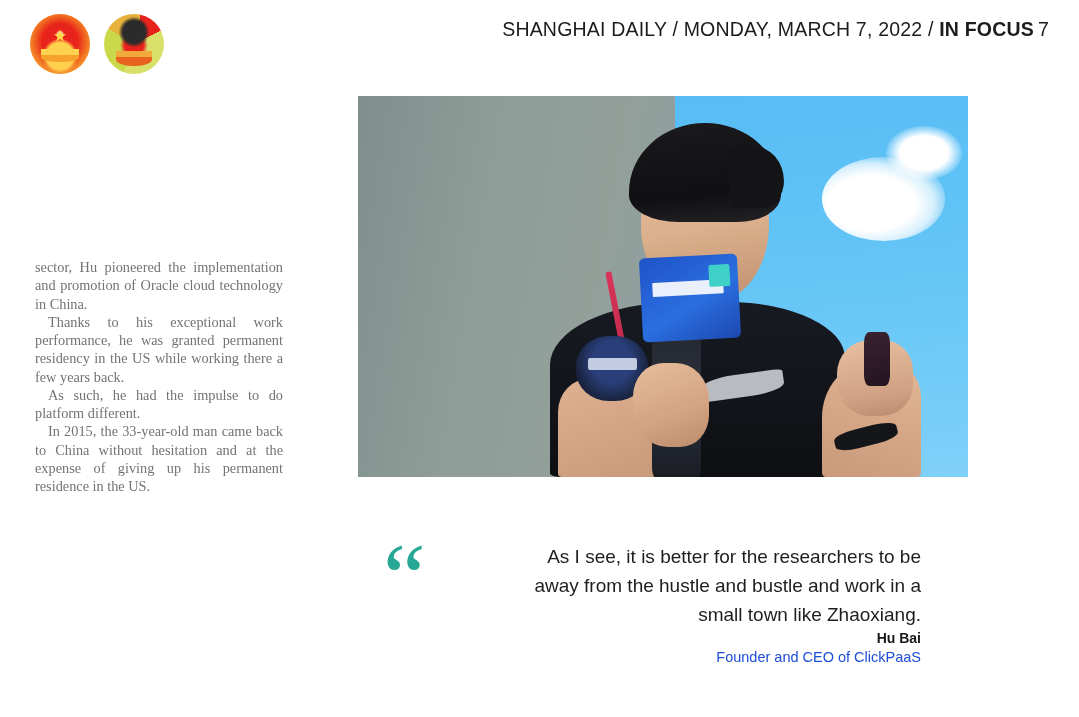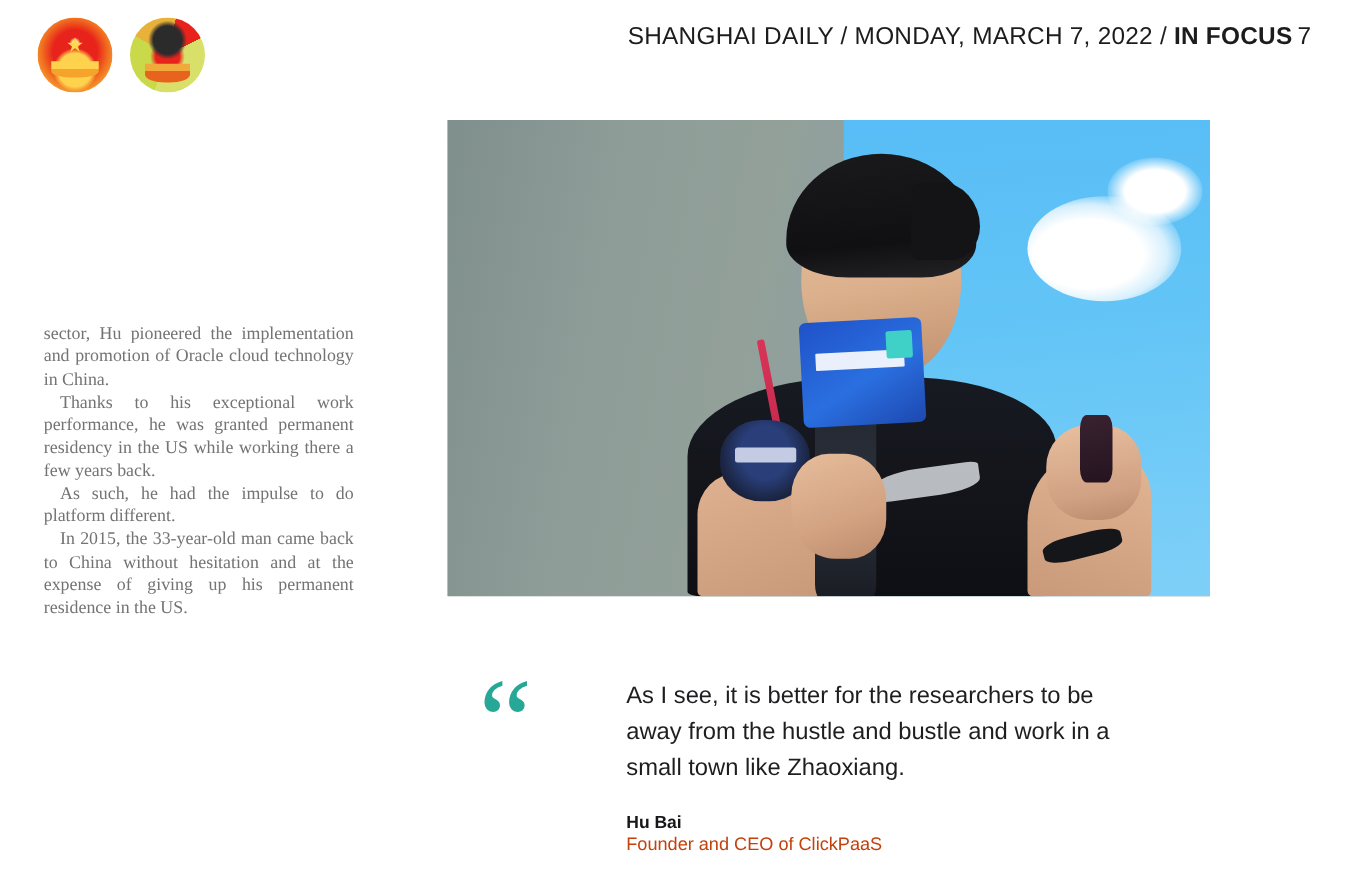--- a/index.html
+++ b/index.html
@@ -434,44 +434,44 @@
     line-height: 0.78;
     letter-spacing: -2px;
     user-select: none;
   }
 
   .quote-body {
     position: absolute;
     left: 118px;
     top: 2px;
     width: 420px;
+    text-align: right;
   }
 
   .quote-text {
     font-family: "Liberation Sans", sans-serif;
     font-weight: 300;
     font-size: 19px;
     line-height: 29px;
     color: #1e1e20;
   }
 
   .quote-attrib {
-    margin-top: 19px;
     font-family: "Liberation Sans", sans-serif;
   }
   .quote-name {
     font-size: 14px;
     font-weight: 700;
     color: #17171a;
     line-height: 18px;
   }
   .quote-role {
     font-size: 14.5px;
     font-weight: 400;
-    color: #c2410c;
+    color: #1d4ed8;
     line-height: 20px;
   }
 </style>
 </head>
 <body>
 
 <div class="page">
 
   <div class="masthead-emblems">
     <div class="emblem emblem-national"></div>

